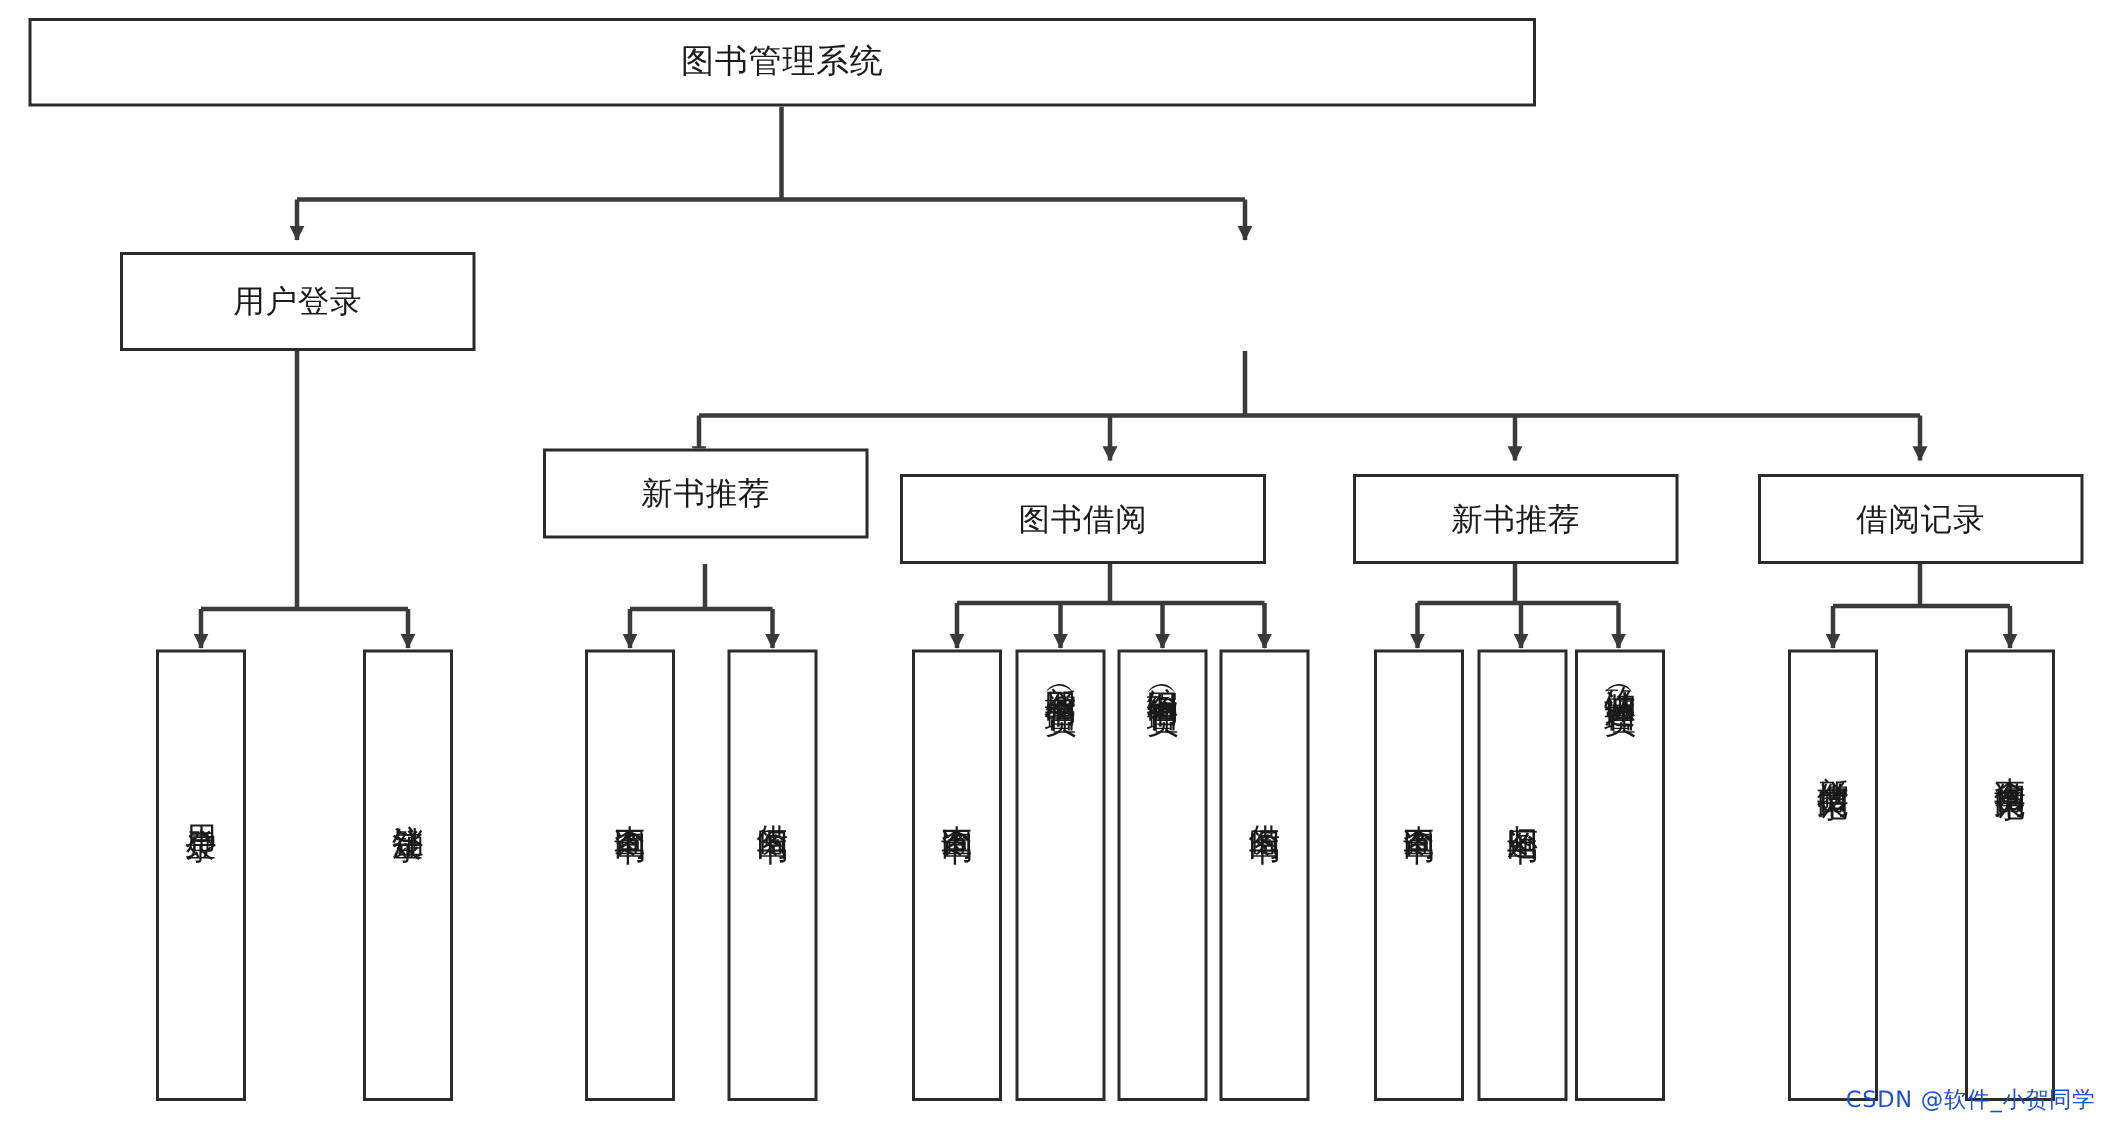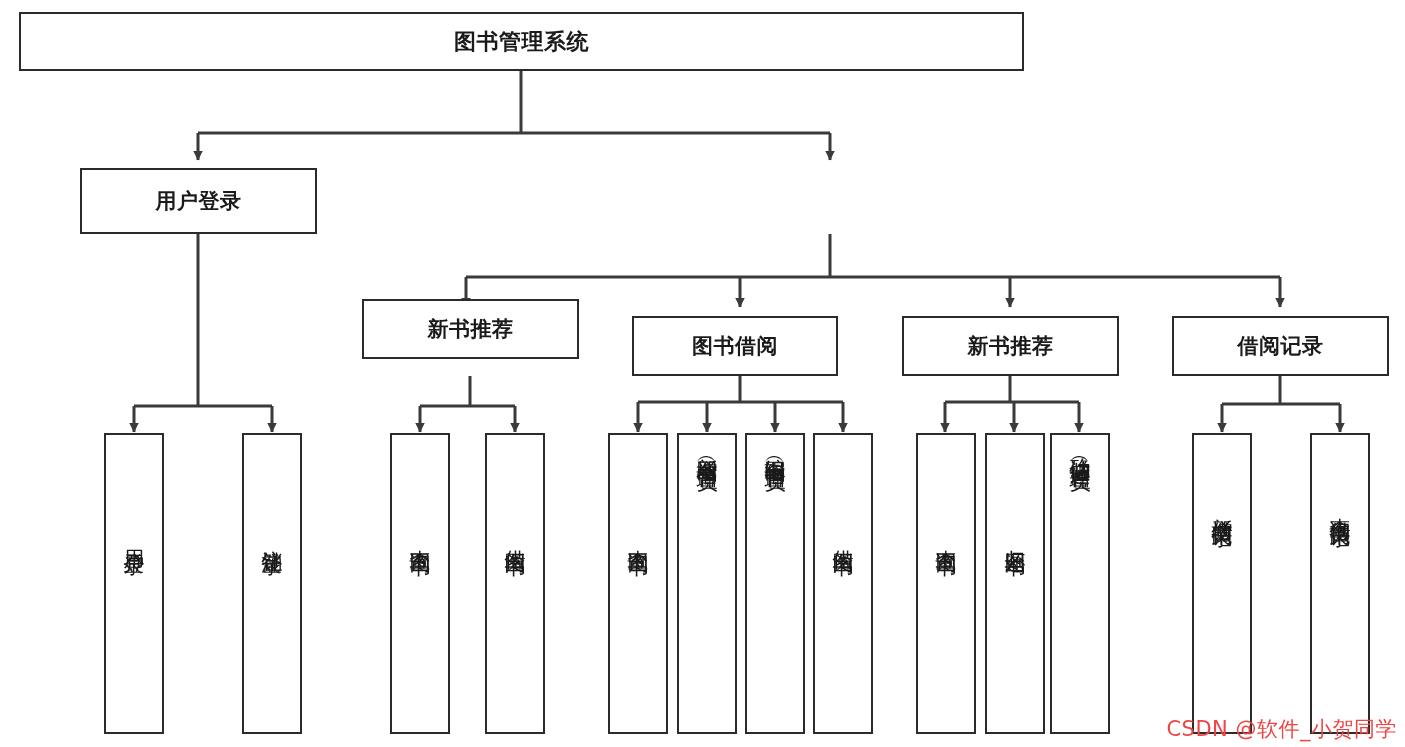--- a/index.html
+++ b/index.html
@@ -40,21 +40,20 @@
   .node .label {
     display: block;
     text-align: center;
     line-height: 1.18;
     white-space: nowrap;
   }
   
   .node.horiz .label {
     font-size: 21px;
     letter-spacing: 0.5px;
-    font-weight: bold;
   }
   .node.root .label {
     font-size: 22px;
   }
   
   .node.vert {
     align-items: flex-start;
     justify-content: center;
     padding-top: 6px;
   }
@@ -69,22 +68,22 @@
   .node.vert.mid .label {
     margin-top: 92px;
   }
   .node.vert.midsmall .label {
     margin-top: 60px;
   }
   .watermark {
     position: absolute;
     right: 8px;
     bottom: 4px;
-    font-size: 21px;
-    color: #ef4444;
+    font-size: 15px;
+    color: #1d4ed8;
     letter-spacing: 0.5px;
     z-index: 3;
     white-space: nowrap;
   }
 </style>
 </head>
 <body>
 
 <div id="canvas">
 
@@ -142,21 +141,21 @@
     <span class="label">图书管理系统</span>
   </div>
 
   <div class="node horiz" style="left:80px; top:168px; width:237px; height:66px;">
     <span class="label">用户登录</span>
   </div>
 
   <div class="node horiz" style="left:362px; top:299px; width:217px; height:60px;">
     <span class="label">新书推荐</span>
   </div>
-  <div class="node horiz" style="left:632px; top:316px; width:206px; height:60px;">
+  <div class="node horiz" style="left:600px; top:316px; width:244px; height:60px;">
     <span class="label">图书借阅</span>
   </div>
   <div class="node horiz" style="left:902px; top:316px; width:217px; height:60px;">
     <span class="label">新书推荐</span>
   </div>
   <div class="node horiz" style="left:1172px; top:316px; width:217px; height:60px;">
     <span class="label">借阅记录</span>
   </div>
 
   <div class="node vert mid" style="left:104px; top:433px; width:60px; height:301px;">

